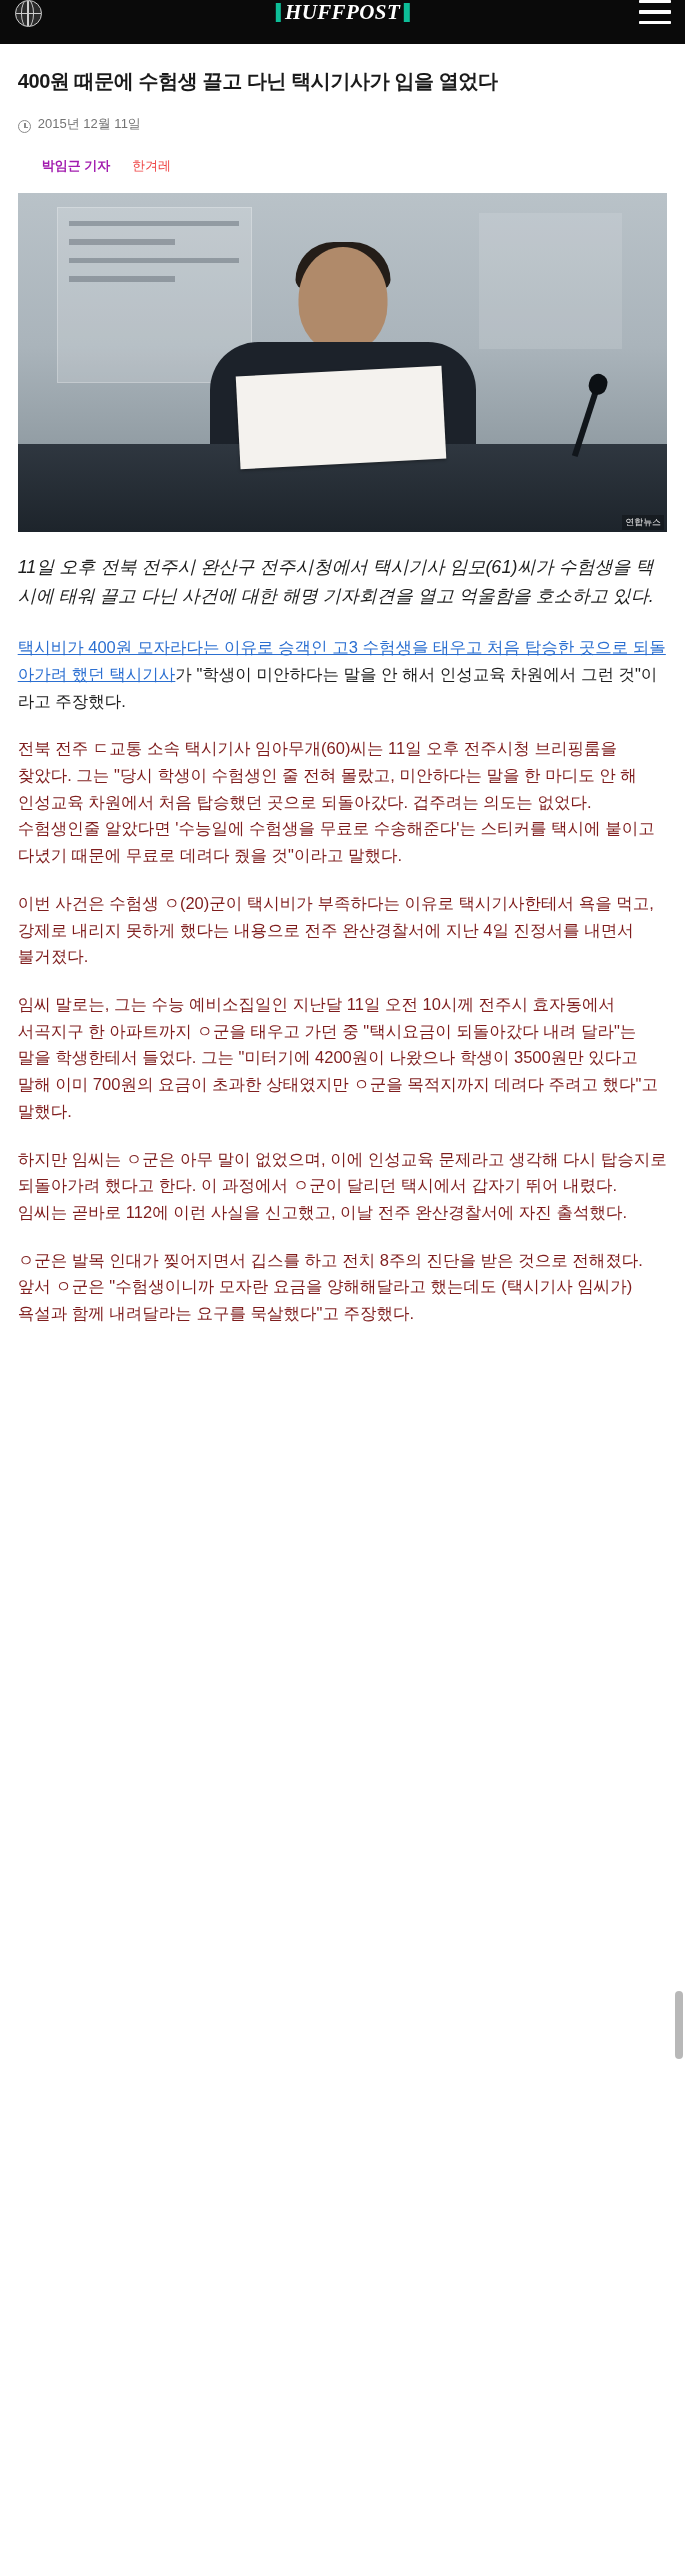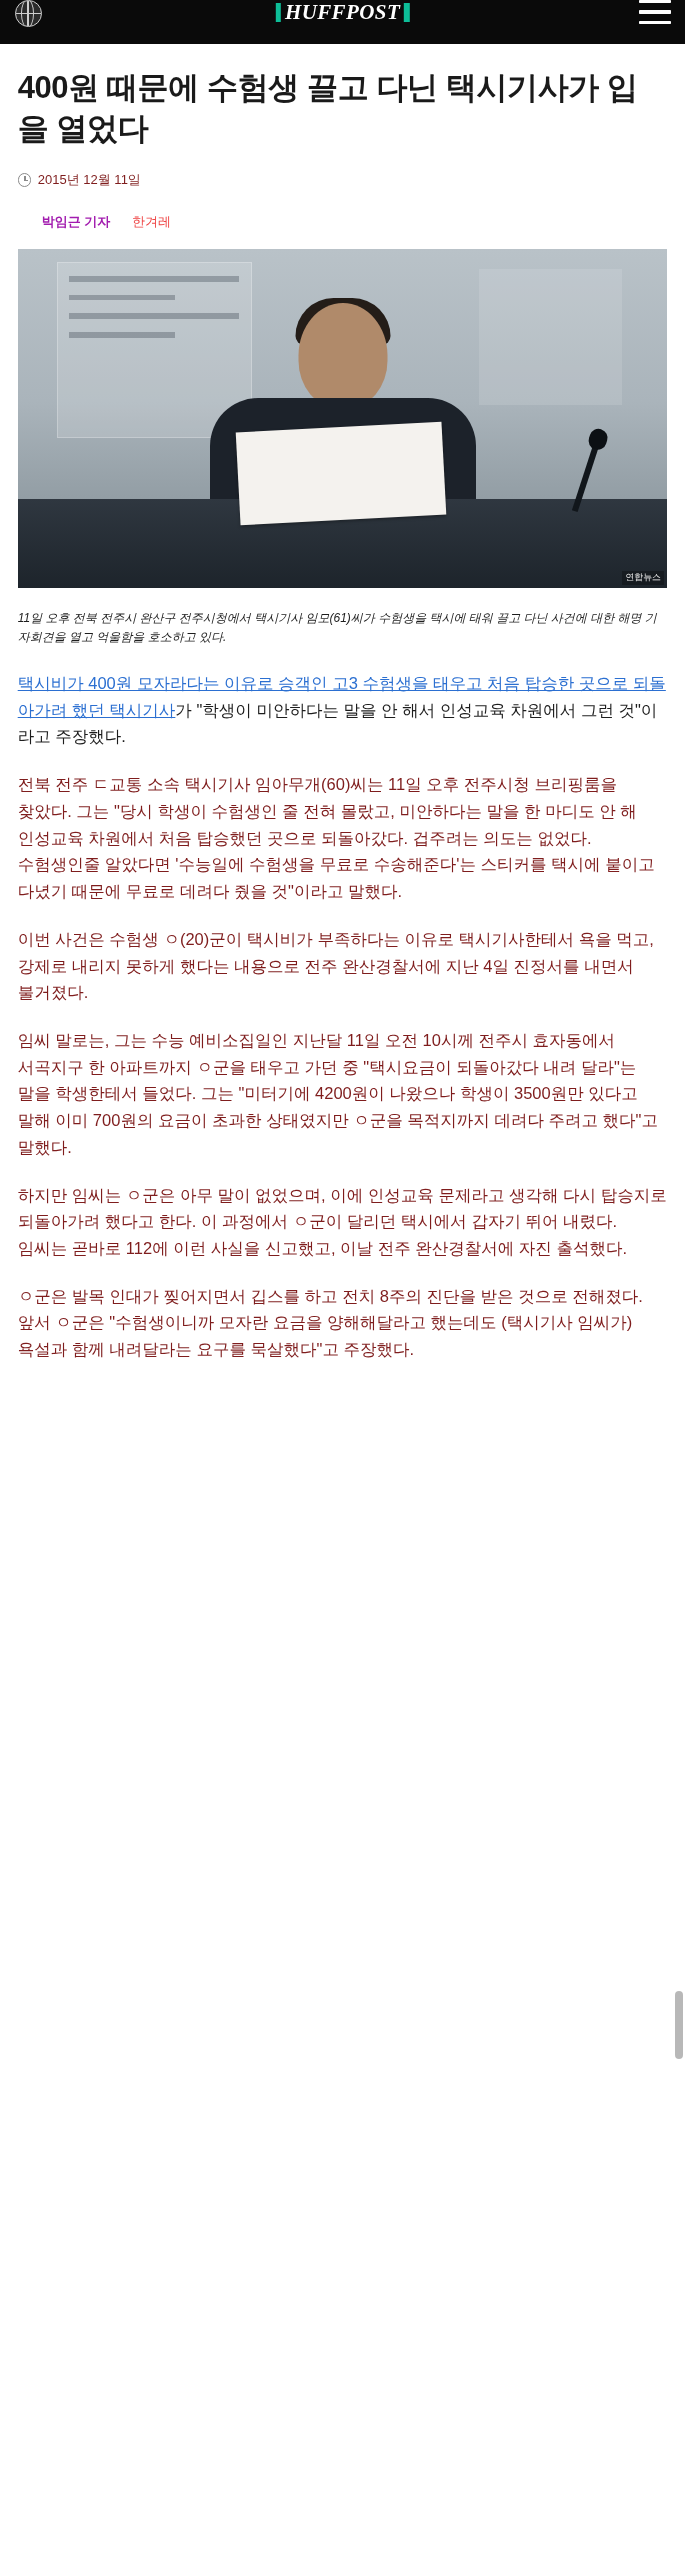--- a/index.html
+++ b/index.html
@@ -100,31 +100,31 @@
     width: 100%;
     background: #ffffff;
     border-radius: 0.8px;
   }
 
   
   .article {
     padding: 17.7px 17.7px 0 17.7px;
   }
   h1.headline {
-    font-size: 31px;
+    font-size: 20px;
     line-height: 1.32;
     font-weight: bold;
     color: #1a1a1a;
     margin: 6.4px 0 21px 0;
     letter-spacing: -0.4px;
   }
   .date-row {
     display: flex;
-    align-items: center;
-    color: #7f1d1d;
+    align-items: flex-end;
+    color: #737373;
     font-size: 13px;
     margin-bottom: 24px;
   }
   .clock-icon {
     width: 13.7px;
     height: 13.7px;
     border-radius: 50%;
     border: 1.3px solid #8a8a8a;
     position: relative;
     margin-right: 6.4px;
@@ -284,21 +284,21 @@
   
   p.body {
     font-size: 16.5px;
     line-height: 1.62;
     color: #7f1d1d;
     margin: 0 0 21px 0;
     word-break: keep-all;
   }
   p.caption {
     font-style: italic;
-    font-size: 12px;
+    font-size: 18px;
     line-height: 1.62;
     color: #1d1d1d;
     margin: 0 0 22.6px 0;
   }
   .link-para a {
     color: #2b6fd1;
     text-decoration: underline;
   }
   .link-para {
     font-size: 16.5px;

